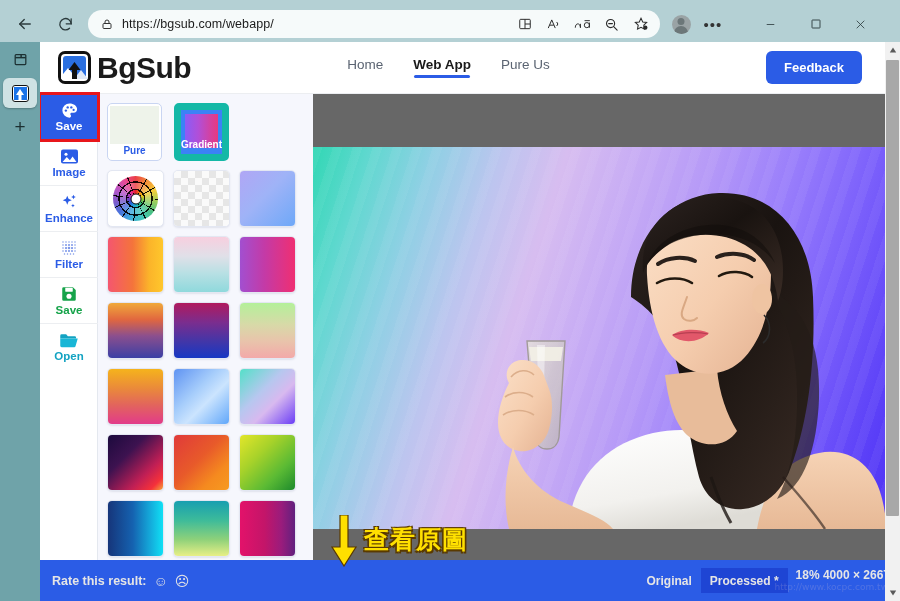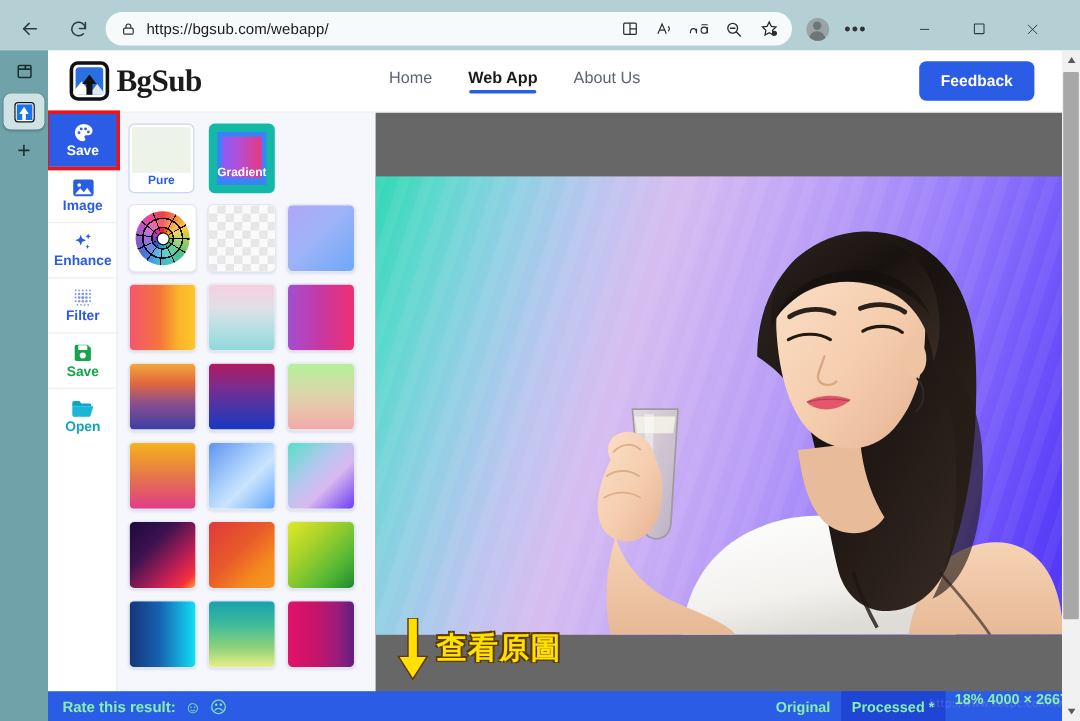--- a/index.html
+++ b/index.html
@@ -161,22 +161,22 @@
   .bl-arrow .head {
     position:absolute; left:0; top:0;
     width:0;height:0;border-left:6.5px solid transparent;border-right:6.5px solid transparent;
     border-bottom:8px solid #111;
   }
   .bl-arrow .stem {
     position:absolute; left:50%; top:7px; transform:translateX(-50%);
     width:5px; height:10px; background:#111;
   }
   .brand-name {
-    font-size: 26px; font-weight: bold; color: #1b1b1b; letter-spacing: -0.5px;
-    font-family: Liberation Serif, serif;
+    font-size: 30px; font-weight: bold; color: #1b1b1b; letter-spacing: -0.5px;
+    font-family: Liberation Sans, sans-serif;
   }
   .nav { display: flex; align-items: center; gap: 30px; margin-left: 156px; }
   .nav-link {
     font-size: 13.5px; color: #5b6472; cursor: pointer; position: relative;
     padding-bottom: 6px;
   }
   .nav-link.active { color: #1a1a1a; font-weight: bold; }
   .nav-link.active::after {
     content: ""; position: absolute; left: 1px; right: 1px; bottom: 0;
     height: 3px; background: #2b5ce6; border-radius: 2px;
@@ -325,24 +325,24 @@
   .watermark {
     position: absolute; right: 12px; bottom: 8px; z-index: 5;
     opacity: .22; text-align: center; color: #cdbcd8;
     font-size: 9px; line-height: 1.2;
     font-family: "DejaVu Sans", sans-serif;
   }
   .watermark .wm-big { font-size: 17px; letter-spacing: 2px; color: #b8a7cc; }
 
   
   .statusbar {
-    position: absolute; left: 0; bottom: 0; width: 860px; height: 25px;
+    position: absolute; left: 0; bottom: 0; width: 860px; height: 41px;
     background: #2b5ce6;
     display: flex; align-items: center;
-    color: #86efac; font-size: 12px;
+    color: #e5e5e5; font-size: 12px;
   }
   .rate-label { margin-left: 12px; font-weight: bold; font-size: 12.5px; }
   .face { margin-left: 7px; font-size: 14px; cursor: pointer; line-height: 1; }
   .sb-right { margin-left: auto; display: flex; height: 25px; }
   .sb-btn {
     height: 25px; display: flex; align-items: center; padding: 0 9px;
     font-weight: bold; font-size: 12px; cursor: pointer; white-space: nowrap;
   }
   .sb-btn.on { background: #1e45d4; }
   .sb-dim { padding: 0 10px 0 8px; font-weight: bold; font-size: 12px; white-space: nowrap; }
@@ -486,21 +486,21 @@
               <div class="head"></div>
               <div class="stem"></div>
             </div>
         </div>
         <span class="brand-name">BgSub</span>
       </div>
 
       <div class="nav">
         <span class="nav-link">Home</span>
         <span class="nav-link active">Web App</span>
-        <span class="nav-link">About Us</span>
+        <span class="nav-link">Pure Us</span>
       </div>
 
       <div class="feedback-btn">Feedback</div>
     </div>
 
     <div class="tool-rail">
 
       <div class="tool sel">
         <span class="tool-ico">
           <svg width="19" height="19" viewBox="0 0 24 24" fill="#ffffff">

